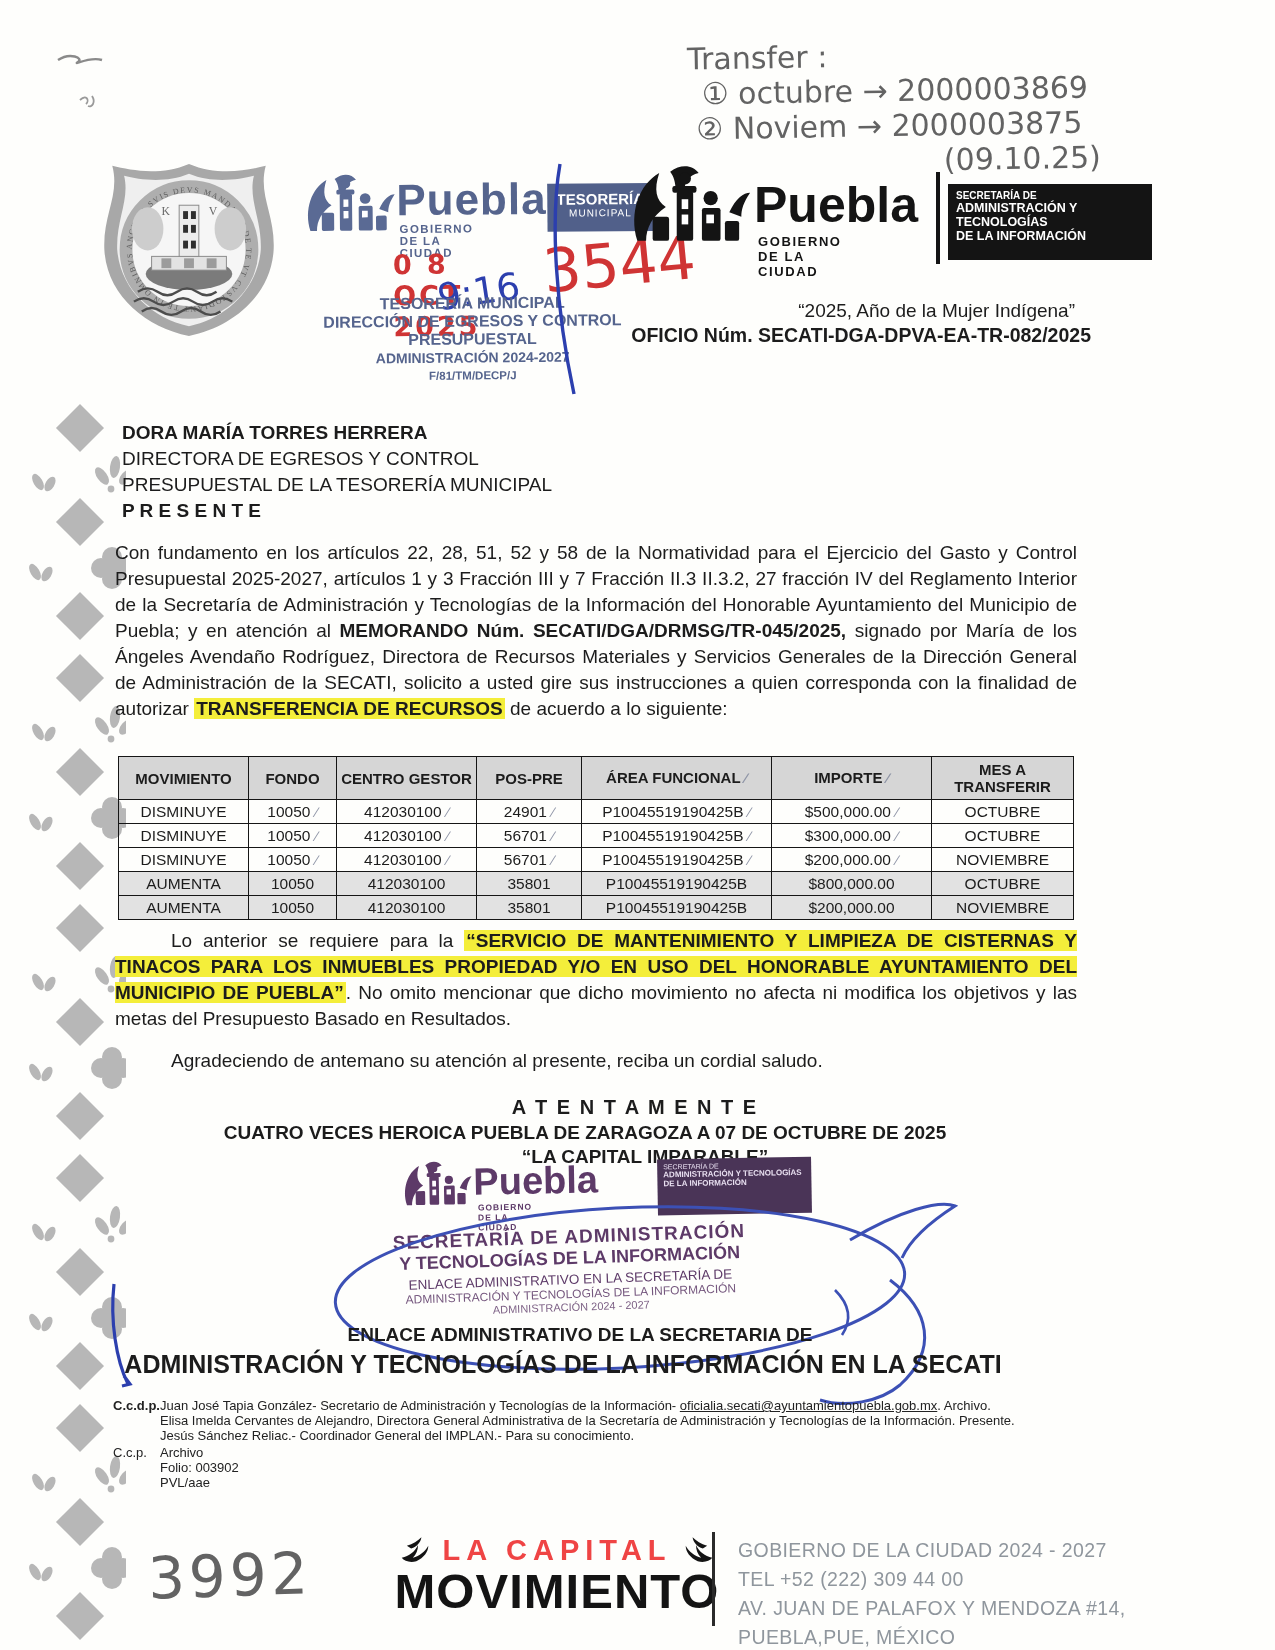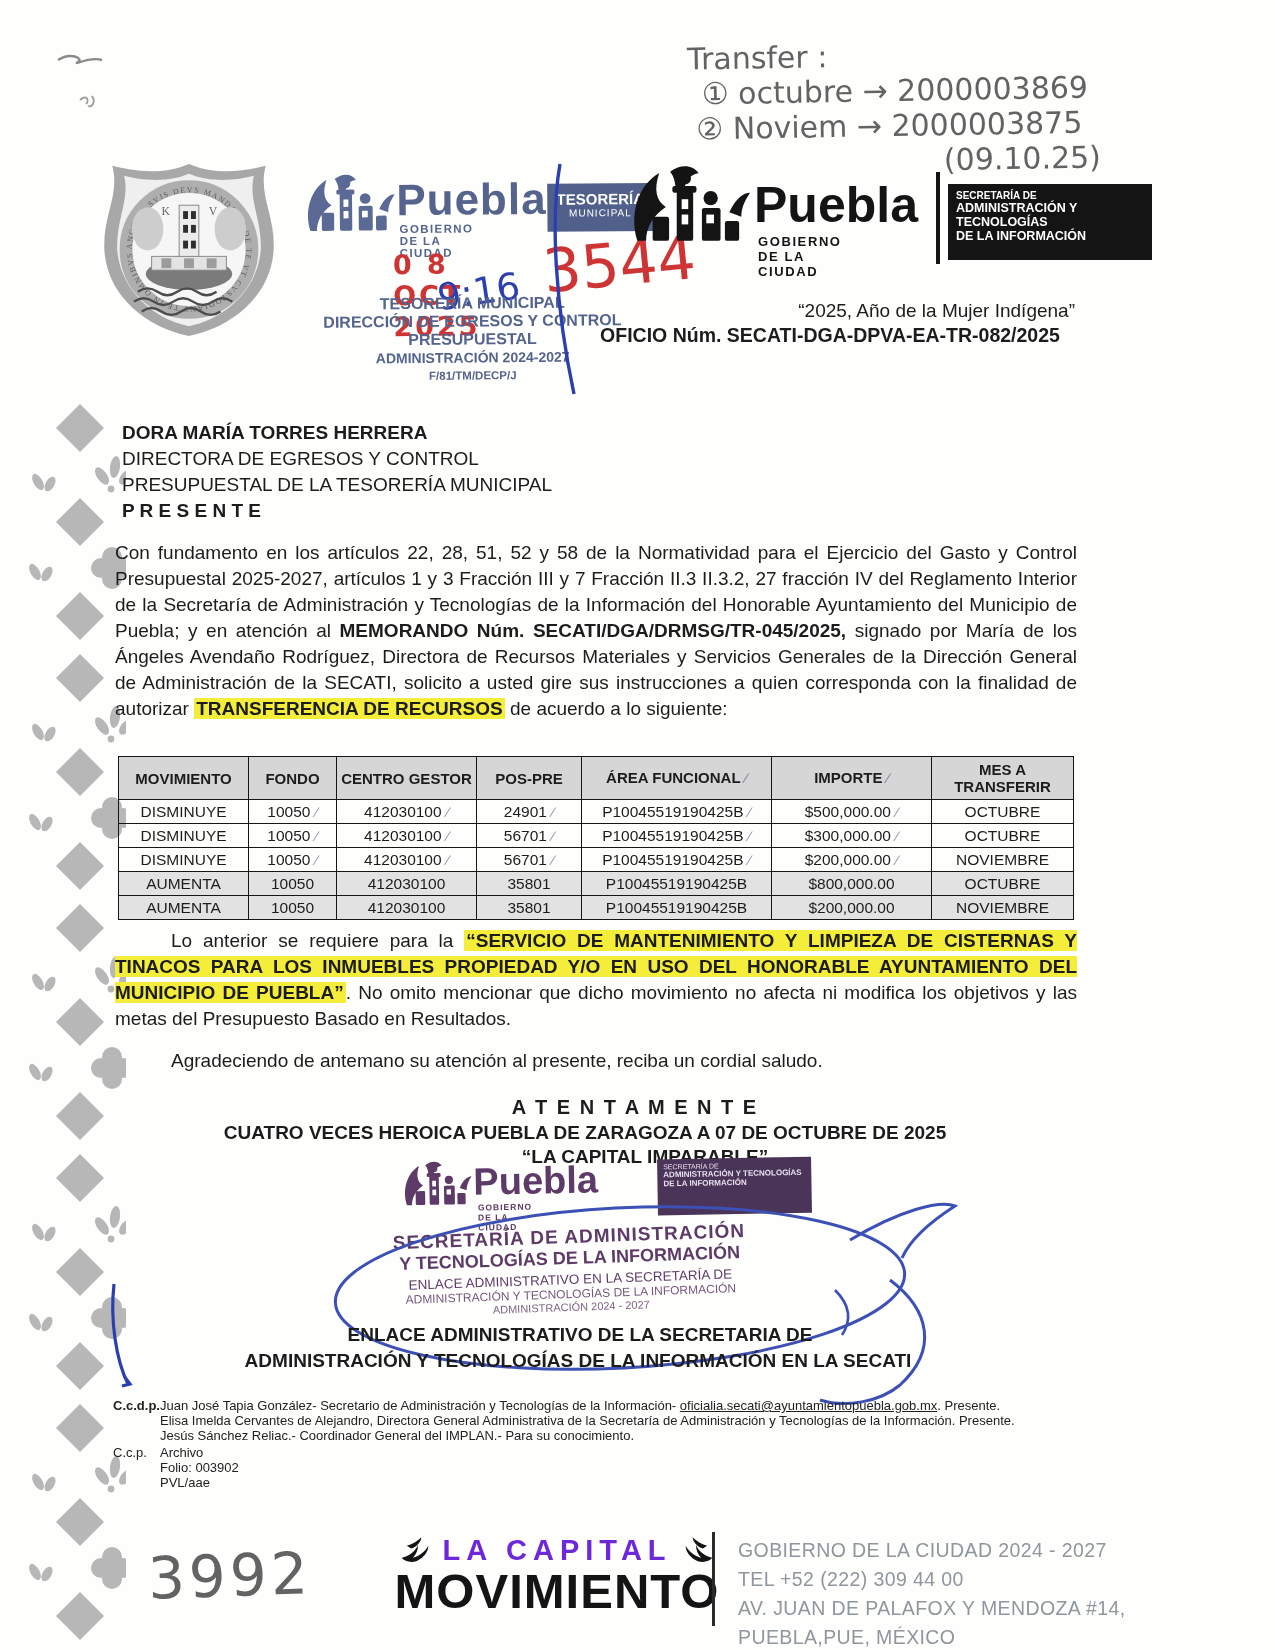--- a/index.html
+++ b/index.html
@@ -178,21 +178,21 @@
     <div class="abs bold" style="left:140px;top:74px;font-size:13px;letter-spacing:1.6px;color:#141414">GOBIERNO DE LA CIUDAD</div>
     <div class="abs" style="left:318px;top:12px;width:4px;height:92px;background:#141414"></div>
     <div class="abs" style="left:330px;top:24px;width:188px;height:64px;background:#141414;color:#fff;padding:6px 8px">
       <div style="font-size:10px;font-weight:bold">SECRETARÍA DE</div>
       <div style="font-size:12.5px;font-weight:bold">ADMINISTRACIÓN Y TECNOLOGÍAS</div>
       <div style="font-size:12.5px;font-weight:bold">DE LA INFORMACIÓN</div>
     </div>
   </div>
 
   <div class="abs" style="left:585px;top:300px;width:490px;text-align:right;font-size:19px">“2025, Año de la Mujer Indígena”</div>
-  <div class="abs bold" style="left:585px;top:324px;width:490px;text-align:center;font-size:19.5px">OFICIO Núm. SECATI-DGA-DPVA-EA-TR-082/2025</div>
+  <div class="abs bold" style="left:601px;top:324px;width:490px;text-align:right;font-size:19.5px">OFICIO Núm. SECATI-DGA-DPVA-EA-TR-082/2025</div>
 
   <div class="abs" style="left:122px;top:420px;font-size:19px;line-height:26px">
     <div class="bold">DORA MARÍA TORRES HERRERA</div>
     <div>DIRECTORA DE EGRESOS Y CONTROL</div>
     <div>PRESUPUESTAL DE LA TESORERÍA MUNICIPAL</div>
     <div class="bold">P R E S E N T E</div>
   </div>
 
   <div class="abs bodytxt just" style="left:115px;top:540px">
     <span>Con fundamento en los artículos 22, 28, 51, 52 y 58 de la Normatividad para el Ejercicio del Gasto y Control Presupuestal 2025-2027, artículos 1 y 3 Fracción III y 7 Fracción II.3 II.3.2, 27 fracción IV del Reglamento Interior de la Secretaría de Administración y Tecnologías de la Información del Honorable Ayuntamiento del Municipio de Puebla; y en atención al </span><span class="bold">MEMORANDO Núm. SECATI/DGA/DRMSG/TR-045/2025,</span><span> signado por María de los Ángeles Avendaño Rodríguez, Directora de Recursos Materiales y Servicios Generales de la Dirección General de Administración de la SECATI, solicito a usted gire sus instrucciones a quien corresponda con la finalidad de autorizar </span><span class="bold hl">TRANSFERENCIA DE RECURSOS</span><span> de acuerdo a lo siguiente:</span>
@@ -298,31 +298,31 @@
   </div>
 
   <svg class="abs" style="left:290px;top:1170px" width="680" height="260">
     <ellipse cx="330" cy="118" rx="285" ry="80" fill="none" stroke="#3c50b5" stroke-width="3" transform="rotate(-3 330 118)"></ellipse>
     <path d="M560,70 C610,40 650,30 665,36 C640,52 620,70 612,88" fill="none" stroke="#3c50b5" stroke-width="3"></path>
     <path d="M600,110 C640,140 648,180 610,215 C590,232 555,238 530,230" fill="none" stroke="#3c50b5" stroke-width="3"></path>
     <path d="M545,120 C560,135 562,150 552,165" fill="none" stroke="#3c50b5" stroke-width="2.6"></path>
   </svg>
 
   <div class="abs bold ctr" style="left:100px;top:1324px;width:960px;font-size:19px">ENLACE ADMINISTRATIVO DE LA SECRETARIA DE</div>
-  <div class="abs bold ctr" style="left:98px;top:1350px;width:960px;font-size:19px">ADMINISTRACIÓN Y TECNOLOGÍAS DE LA INFORMACIÓN EN LA SECATI</div>
+  <div class="abs bold ctr" style="left:83px;top:1350px;width:960px;font-size:25px">ADMINISTRACIÓN Y TECNOLOGÍAS DE LA INFORMACIÓN EN LA SECATI</div>
 
   <svg class="abs" style="left:100px;top:1280px" width="50" height="110">
     <path d="M14,4 C10,40 16,80 28,104 M24,96 L30,104 L22,106" stroke="#2c3fae" stroke-width="3.2" fill="none"></path>
   </svg>
 
   <div class="abs fineprint" style="left:113px;top:1398px;width:1050px">
     <div style="display:flex">
       <div style="width:47px;flex:none" class="bold">C.c.d.p.</div>
       <div style="flex:1">
-        <div><span>Juan José Tapia González- Secretario de Administración y Tecnologías de la Información- </span><a class="email">oficialia.secati@ayuntamientopuebla.gob.mx</a><span>. Presente.</span></div>
+        <div><span>Juan José Tapia González- Secretario de Administración y Tecnologías de la Información- </span><a class="email">oficialia.secati@ayuntamientopuebla.gob.mx</a><span>. Archivo.</span></div>
         <div>Elisa Imelda Cervantes de Alejandro, Directora General Administrativa de la Secretaría de Administración y Tecnologías de la Información. Presente.</div>
         <div>Jesús Sánchez Reliac.- Coordinador General del IMPLAN.- Para su conocimiento.</div>
       </div>
     </div>
     <div style="display:flex;margin-top:2px">
       <div style="width:47px;flex:none">C.c.p.</div>
       <div style="flex:1">
         <div>Archivo</div>
         <div>Folio: 003902</div>
         <div>PVL/aae</div>
@@ -330,21 +330,21 @@
     </div>
   </div>
 
   <div class="abs pencil" style="left:148px;top:1542px;font-size:58px;transform:rotate(-2deg);letter-spacing:4px">3992</div>
 
   <div class="abs" style="left:392px;top:1534px;width:330px;text-align:center">
     <div style="display:flex;align-items:center;justify-content:center;gap:6px">
       <svg width="36" height="28">
           <use href="#wing" width="36" height="28"></use>
         </svg>
-      <span class="bold" style="font-size:29px;letter-spacing:6px;color:#6d28d9">LA CAPITAL</span>
+      <span class="bold" style="font-size:29px;letter-spacing:6px;color:#ef4444">LA CAPITAL</span>
       <svg width="36" height="28" style="transform:scaleX(-1)">
           <use href="#wing" width="36" height="28"></use>
         </svg>
     </div>
     <div class="bold" style="font-size:49px;letter-spacing:1px;color:#141414;margin-top:-4px">MOVIMIENTO</div>
   </div>
 
   <div class="abs" style="left:712px;top:1532px;width:3px;height:94px;background:#2a2a2a"></div>
 
   <div class="abs footer-right" style="left:738px;top:1536px;width:430px">

